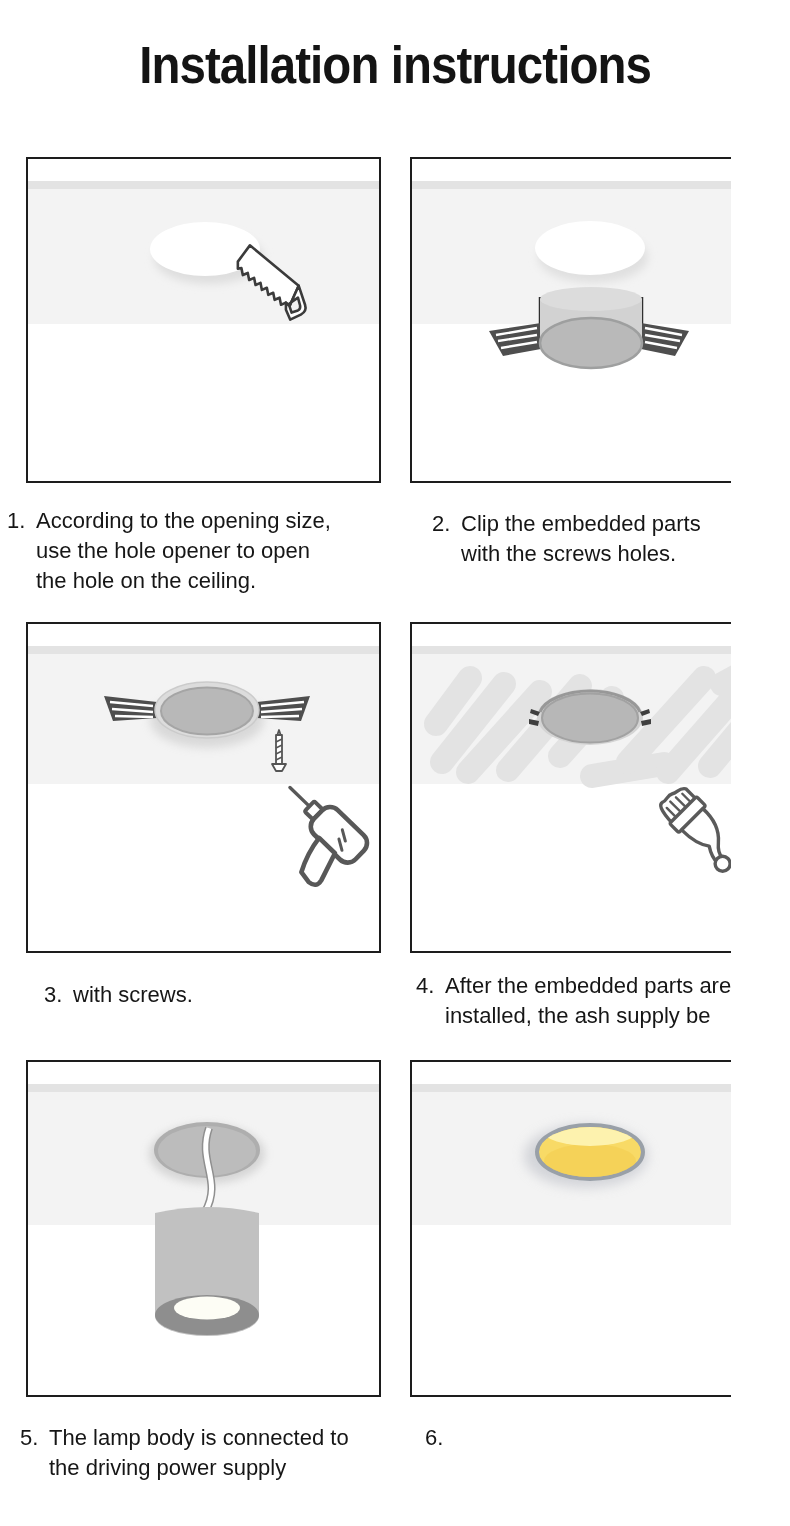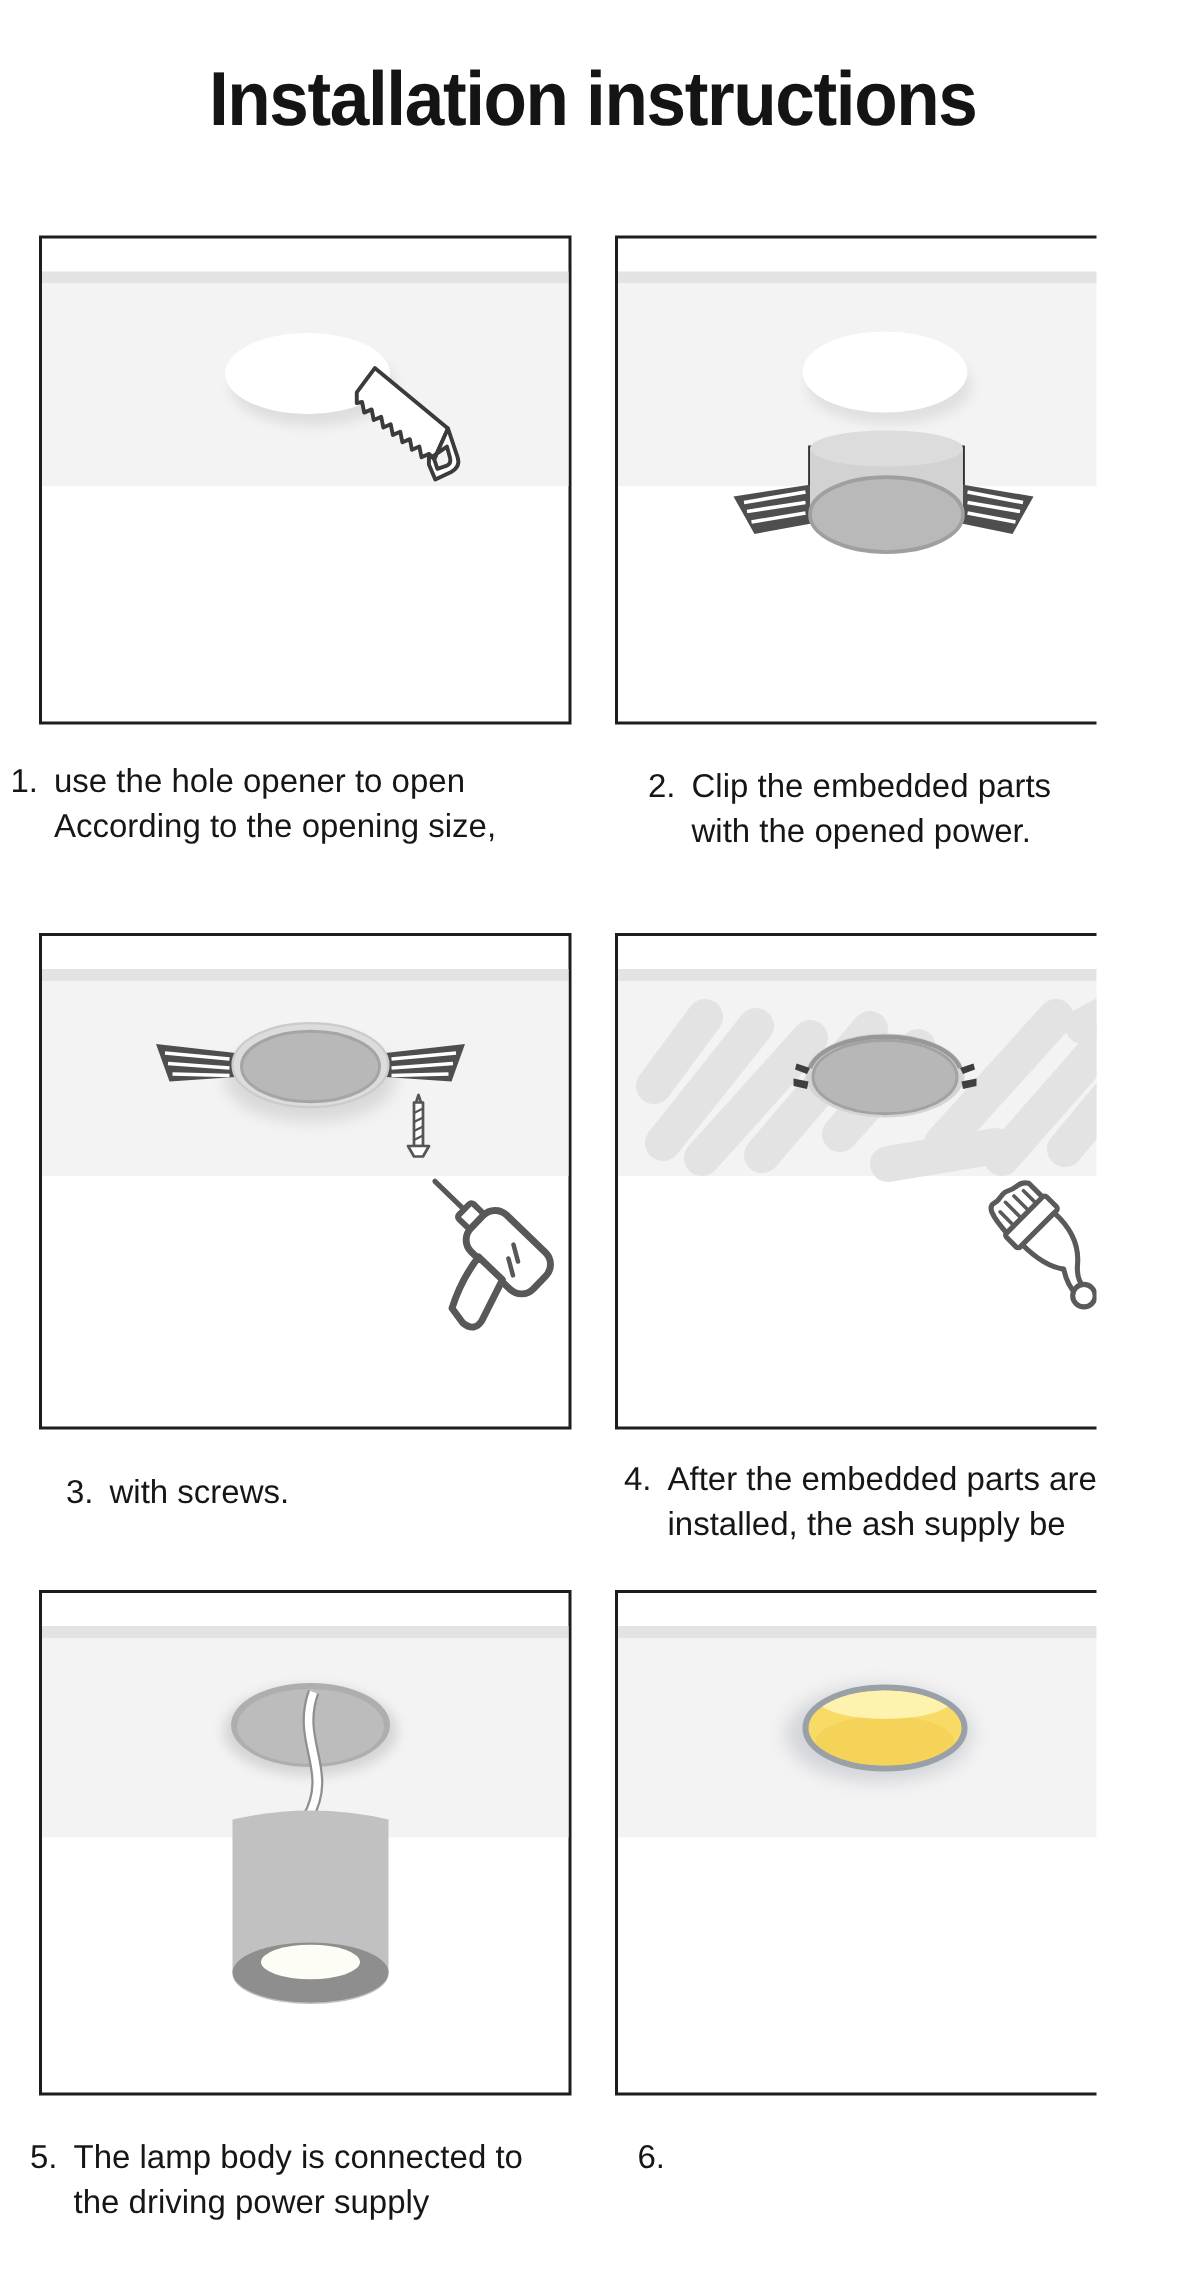--- a/index.html
+++ b/index.html
@@ -201,30 +201,31 @@
           <ellipse cx="178" cy="99" rx="46" ry="17" fill="#f4cf52" opacity="0.7"></ellipse>
           <ellipse cx="178" cy="69" rx="47" ry="15" fill="#fdf2ae"></ellipse>
         </g>
       </g>
     </svg>
   </div>
 
   <div class="caption" style="left:7px;top:506px">
     <span class="num">1.</span>
     <span class="cap-lines">
+      <span class="cap-line">According to the opening size,</span>
       <span class="cap-line">use the hole opener to open</span>
-      <span class="cap-line">According to the opening size,</span>
+      <span class="cap-line">the hole on the ceiling.</span>
     </span>
   </div>
 
   <div class="caption" style="left:432px;top:509px">
     <span class="num">2.</span>
     <span class="cap-lines">
       <span class="cap-line">Clip the embedded parts</span>
-      <span class="cap-line">with the opened power.</span>
+      <span class="cap-line">with the screws holes.</span>
     </span>
   </div>
 
   <div class="caption" style="left:44px;top:980px">
     <span class="num">3.</span>
     <span class="cap-lines">
       <span class="cap-line">with screws.</span>
     </span>
   </div>
 

